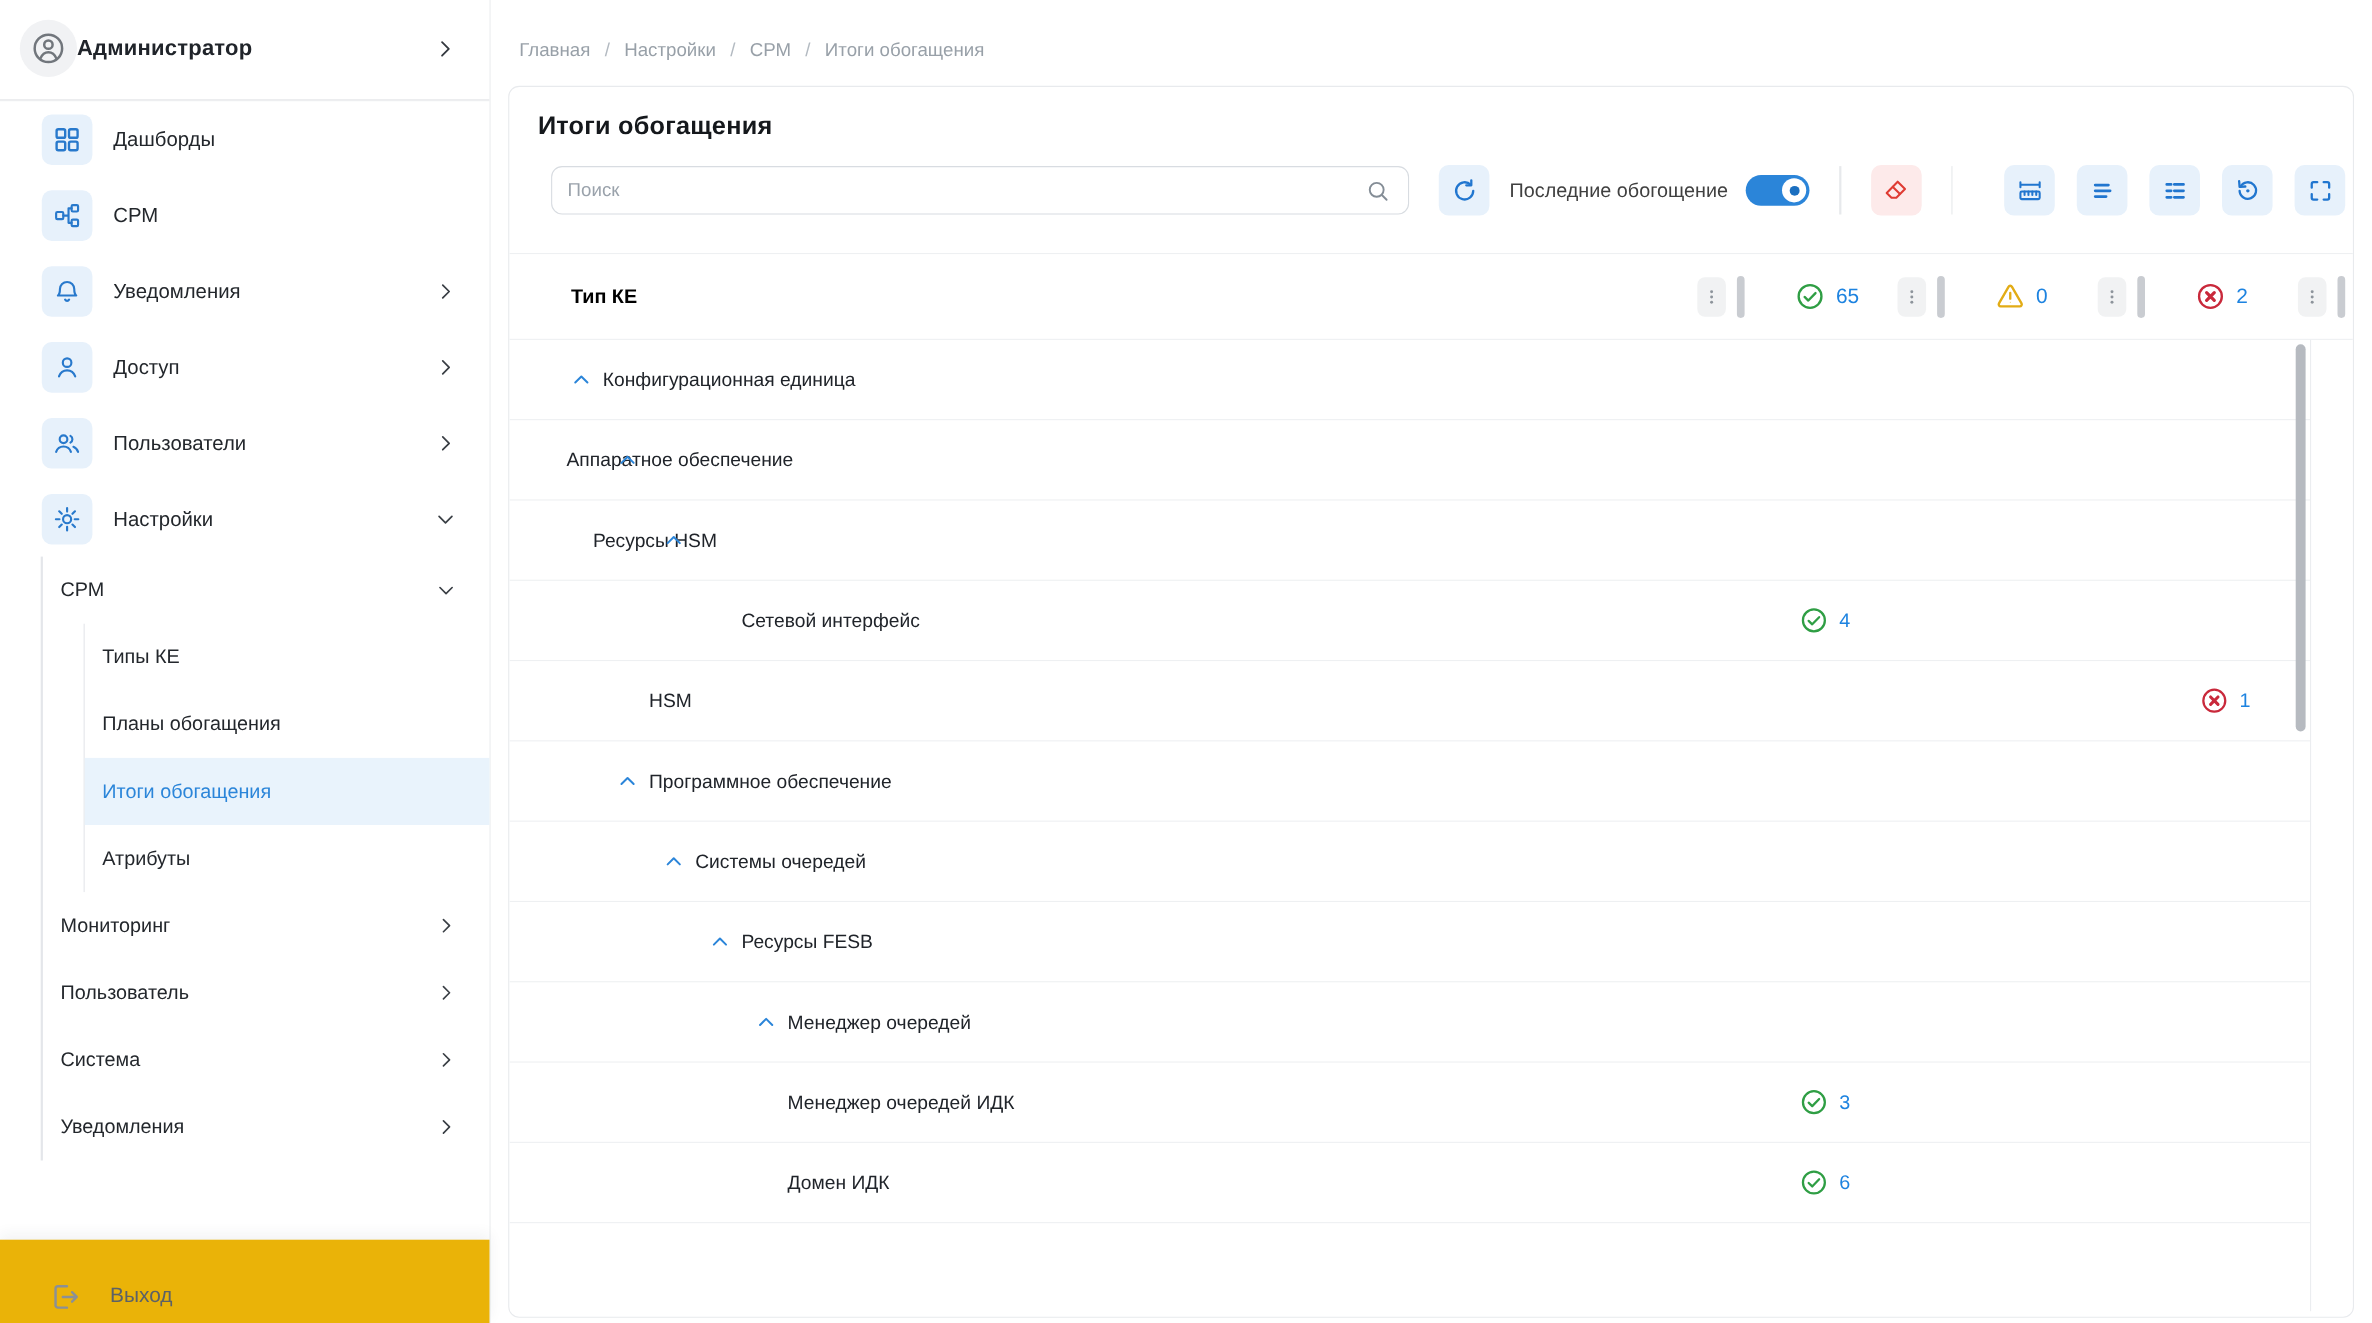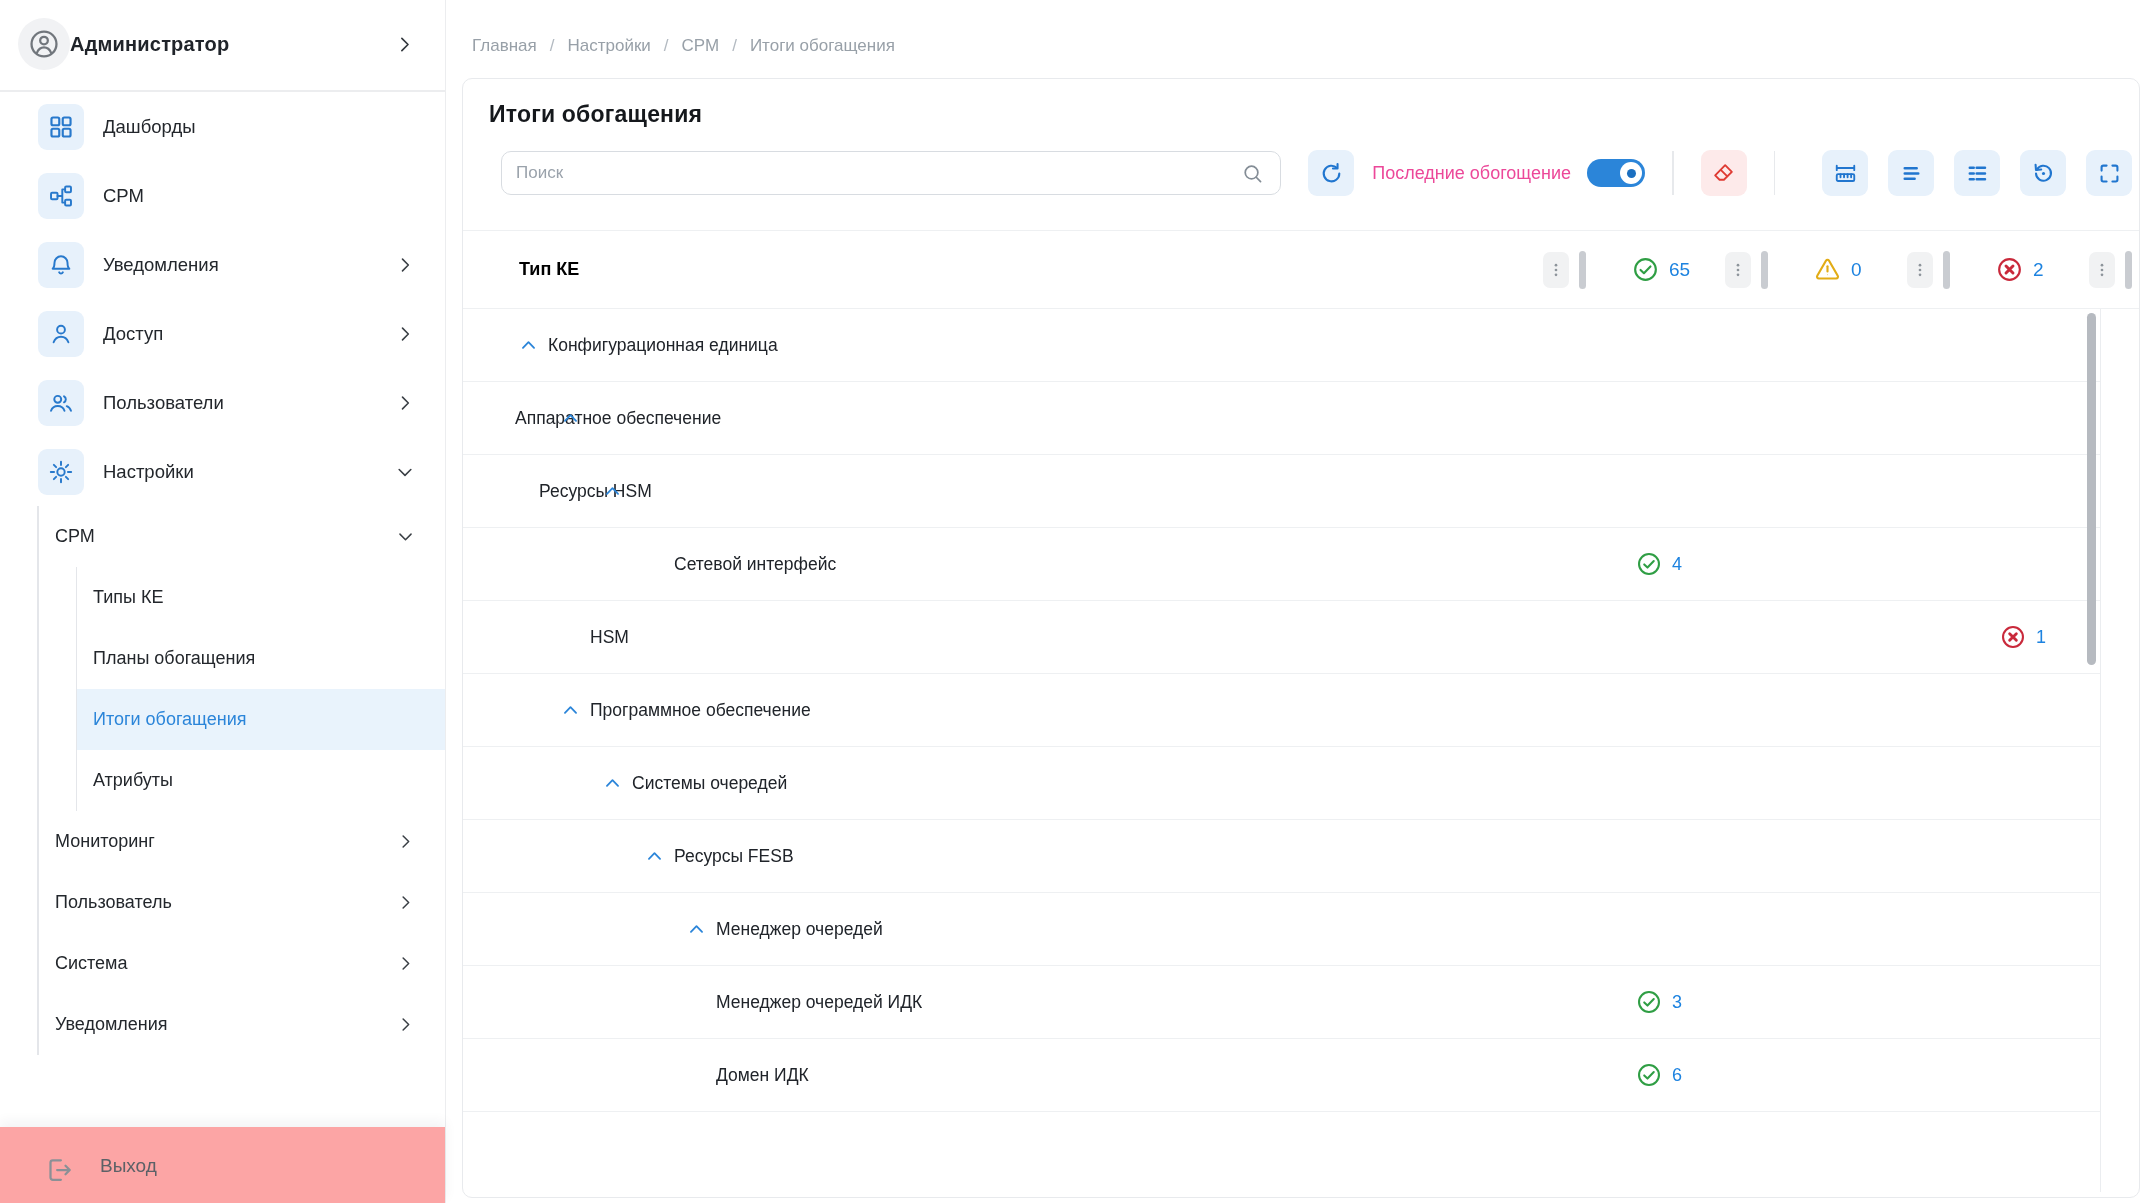--- a/index.html
+++ b/index.html
@@ -28,42 +28,42 @@
   .icon-box .icon{width:26px; height:26px;}
   .side-label{margin-left:19px; font-size:18.5px; color:#23272c;}
   .side-chev{margin-left:auto; width:20px; height:20px; color:#3a3f45;}
   .tree-wrap{position:relative;}
   .tree-wrap::before{content:""; position:absolute; left:37px; top:0; bottom:0; width:1.5px; background:#e4e6ea;}
   .tree-item{height:61px; display:flex; align-items:center; padding:0 30px 0 55px; font-size:18px; color:#23272c; cursor:pointer;}
   .tree-item .side-chev{width:19px; height:19px;}
   .subgroup{margin-left:76px; border-left:1.5px solid #e4e6ea;}
   .sub-item{height:61px; display:flex; align-items:center; padding-left:16px; font-size:18px; color:#23272c; cursor:pointer;}
   .sub-item.selected{background:var(--selbg); color:var(--accent);}
-  .side-footer{position:absolute; left:0; right:0; bottom:0; height:76px; background:#fca5a5; display:flex; align-items:flex-start; padding:28px 0 0 44px; box-shadow:0 -5px 12px rgba(40,50,60,.06); cursor:pointer;}
+  .side-footer{position:absolute; left:0; right:0; bottom:0; height:76px; background:#eab308; display:flex; align-items:center; padding:28px 0 0 44px; box-shadow:0 -5px 12px rgba(40,50,60,.06); cursor:pointer;}
   .side-footer .icon{width:30px; height:30px; color:#8b9096;}
   .side-footer span.lbl{margin-left:26px; font-size:19px; color:#5c6167;}
 
   
   main{flex:1; min-width:0;}
   .breadcrumb{margin:36px 0 0 26px; font-size:17px; color:#98a0a8; display:flex; gap:13px; align-items:center;}
   .bc-item{cursor:pointer;}
   .bc-sep{color:#b3bac1;}
   .card{margin:22px 16px 0 16px; height:1120px; border:1px solid var(--border); border-radius:10px; background:#fff; overflow:hidden;}
   h1{margin:22px 0 0 26px; font-size:23px; font-weight:700; letter-spacing:.2px; color:#15181c;}
 
   .toolbar{margin:20px 7px 0 38px; height:50px; display:flex; align-items:center;}
   .search-box{width:780px; height:44px; border:1px solid #d8dce1; border-radius:10px; display:flex; align-items:center; padding:0 16px 0 14px; background:#fff;}
   .search-box input{flex:1; border:none; outline:none; font-size:17px; font-family:inherit; color:#333;}
   .search-box input::placeholder{color:var(--muted);}
   .search-box .icon{width:23px; height:23px; color:#848d96;}
   .tools{margin-left:auto; display:flex; align-items:center;}
   .tbtn{width:46px; height:46px; border:none; border-radius:9px; display:flex; align-items:center; justify-content:center; cursor:pointer; background:var(--icebg); color:#2176cf;}
   .tbtn .icon{width:25px; height:25px;}
   .tbtn.pink{background:var(--pinkbg); color:#df3b33;}
-  .toggle-label{margin:0 16px 0 18px; font-size:18px; color:#ec4899;}
+  .toggle-label{margin:0 16px 0 18px; font-size:18px; color:#404040;}
   .toggle{width:58px; height:28px; border-radius:15px; background:var(--accent); position:relative; cursor:pointer; flex:0 0 auto;}
   .toggle .knob{position:absolute; top:3px; right:3px; width:22px; height:22px; border-radius:50%; background:#fff;}
   .toggle .knob::after{content:""; position:absolute; top:6.5px; left:6.5px; width:9px; height:9px; border-radius:50%; background:#1b6fc0;}
   .vdiv{width:1.5px; height:44px; background:#e7e9ec; margin:0 27px;}
   .tools .tbtn.grp{margin-left:20px;}
   .tools .tbtn.grp:first-of-type{margin-left:0;}
 
   .thead{margin-top:32px; height:79px; border-top:1px solid var(--rowline); border-bottom:1px solid var(--rowline); display:flex; align-items:center; padding:0 7px 0 56px;}
   .name-col{flex:1; display:flex; align-items:center; min-width:0;}
   .thead-title{font-size:18px; font-weight:700; color:#000000;}

